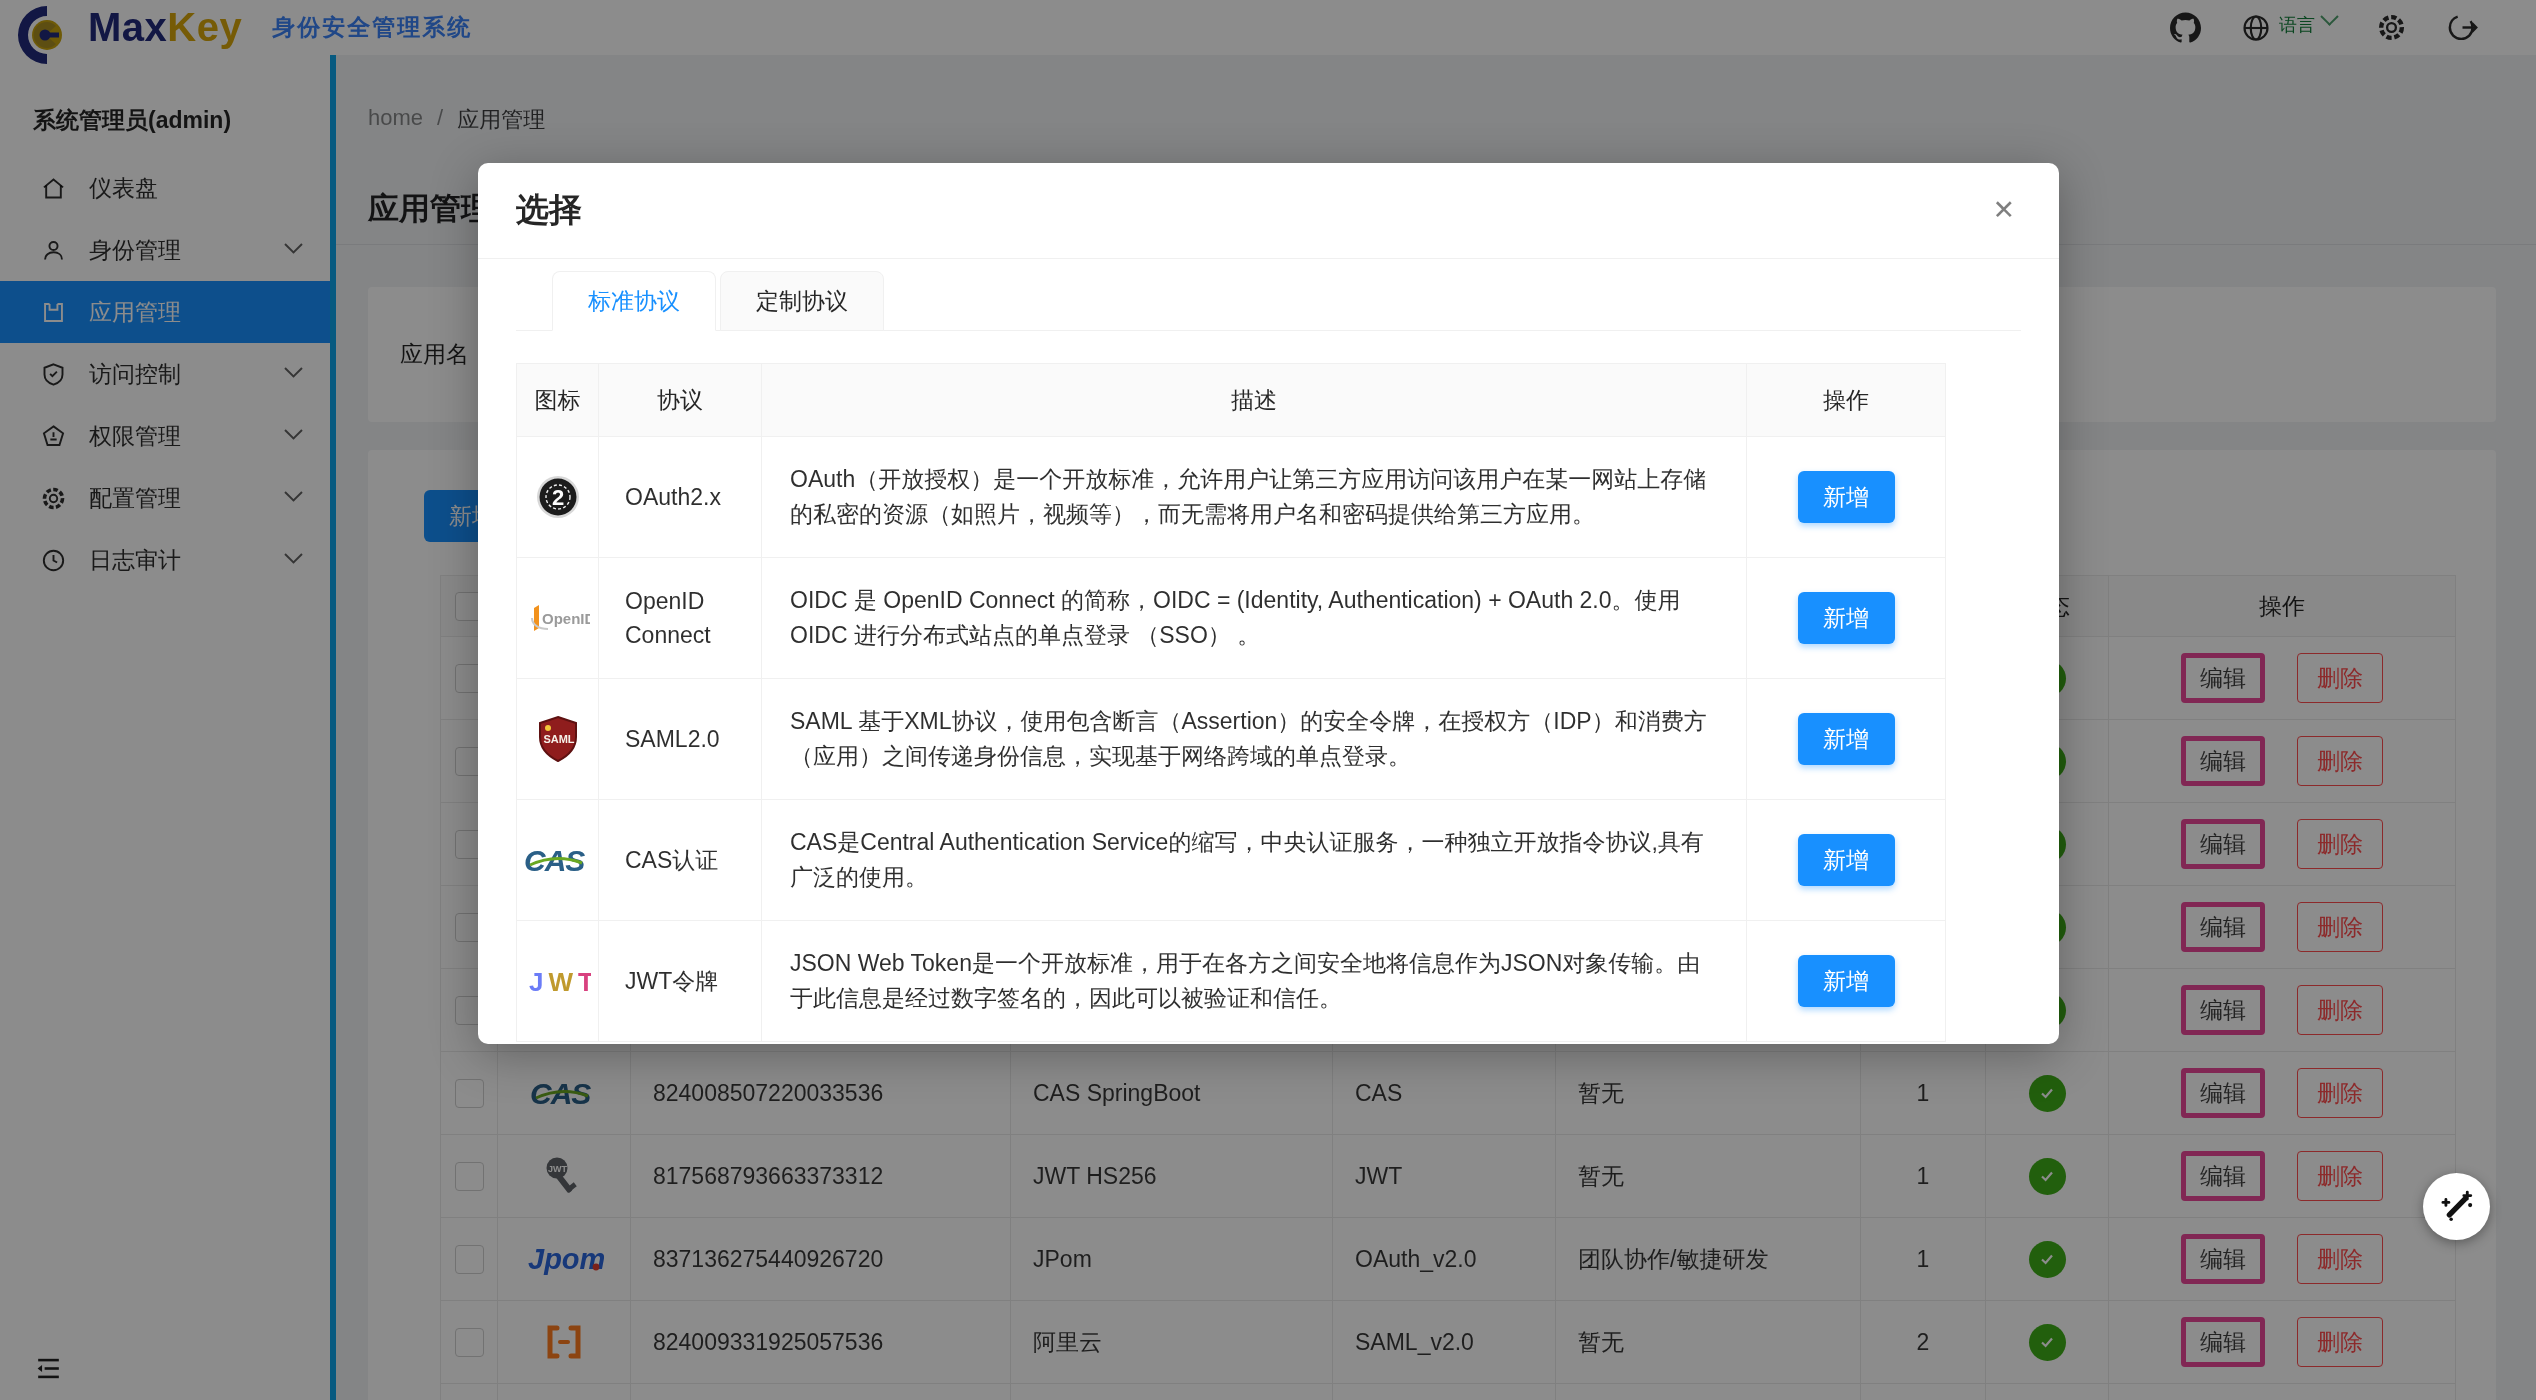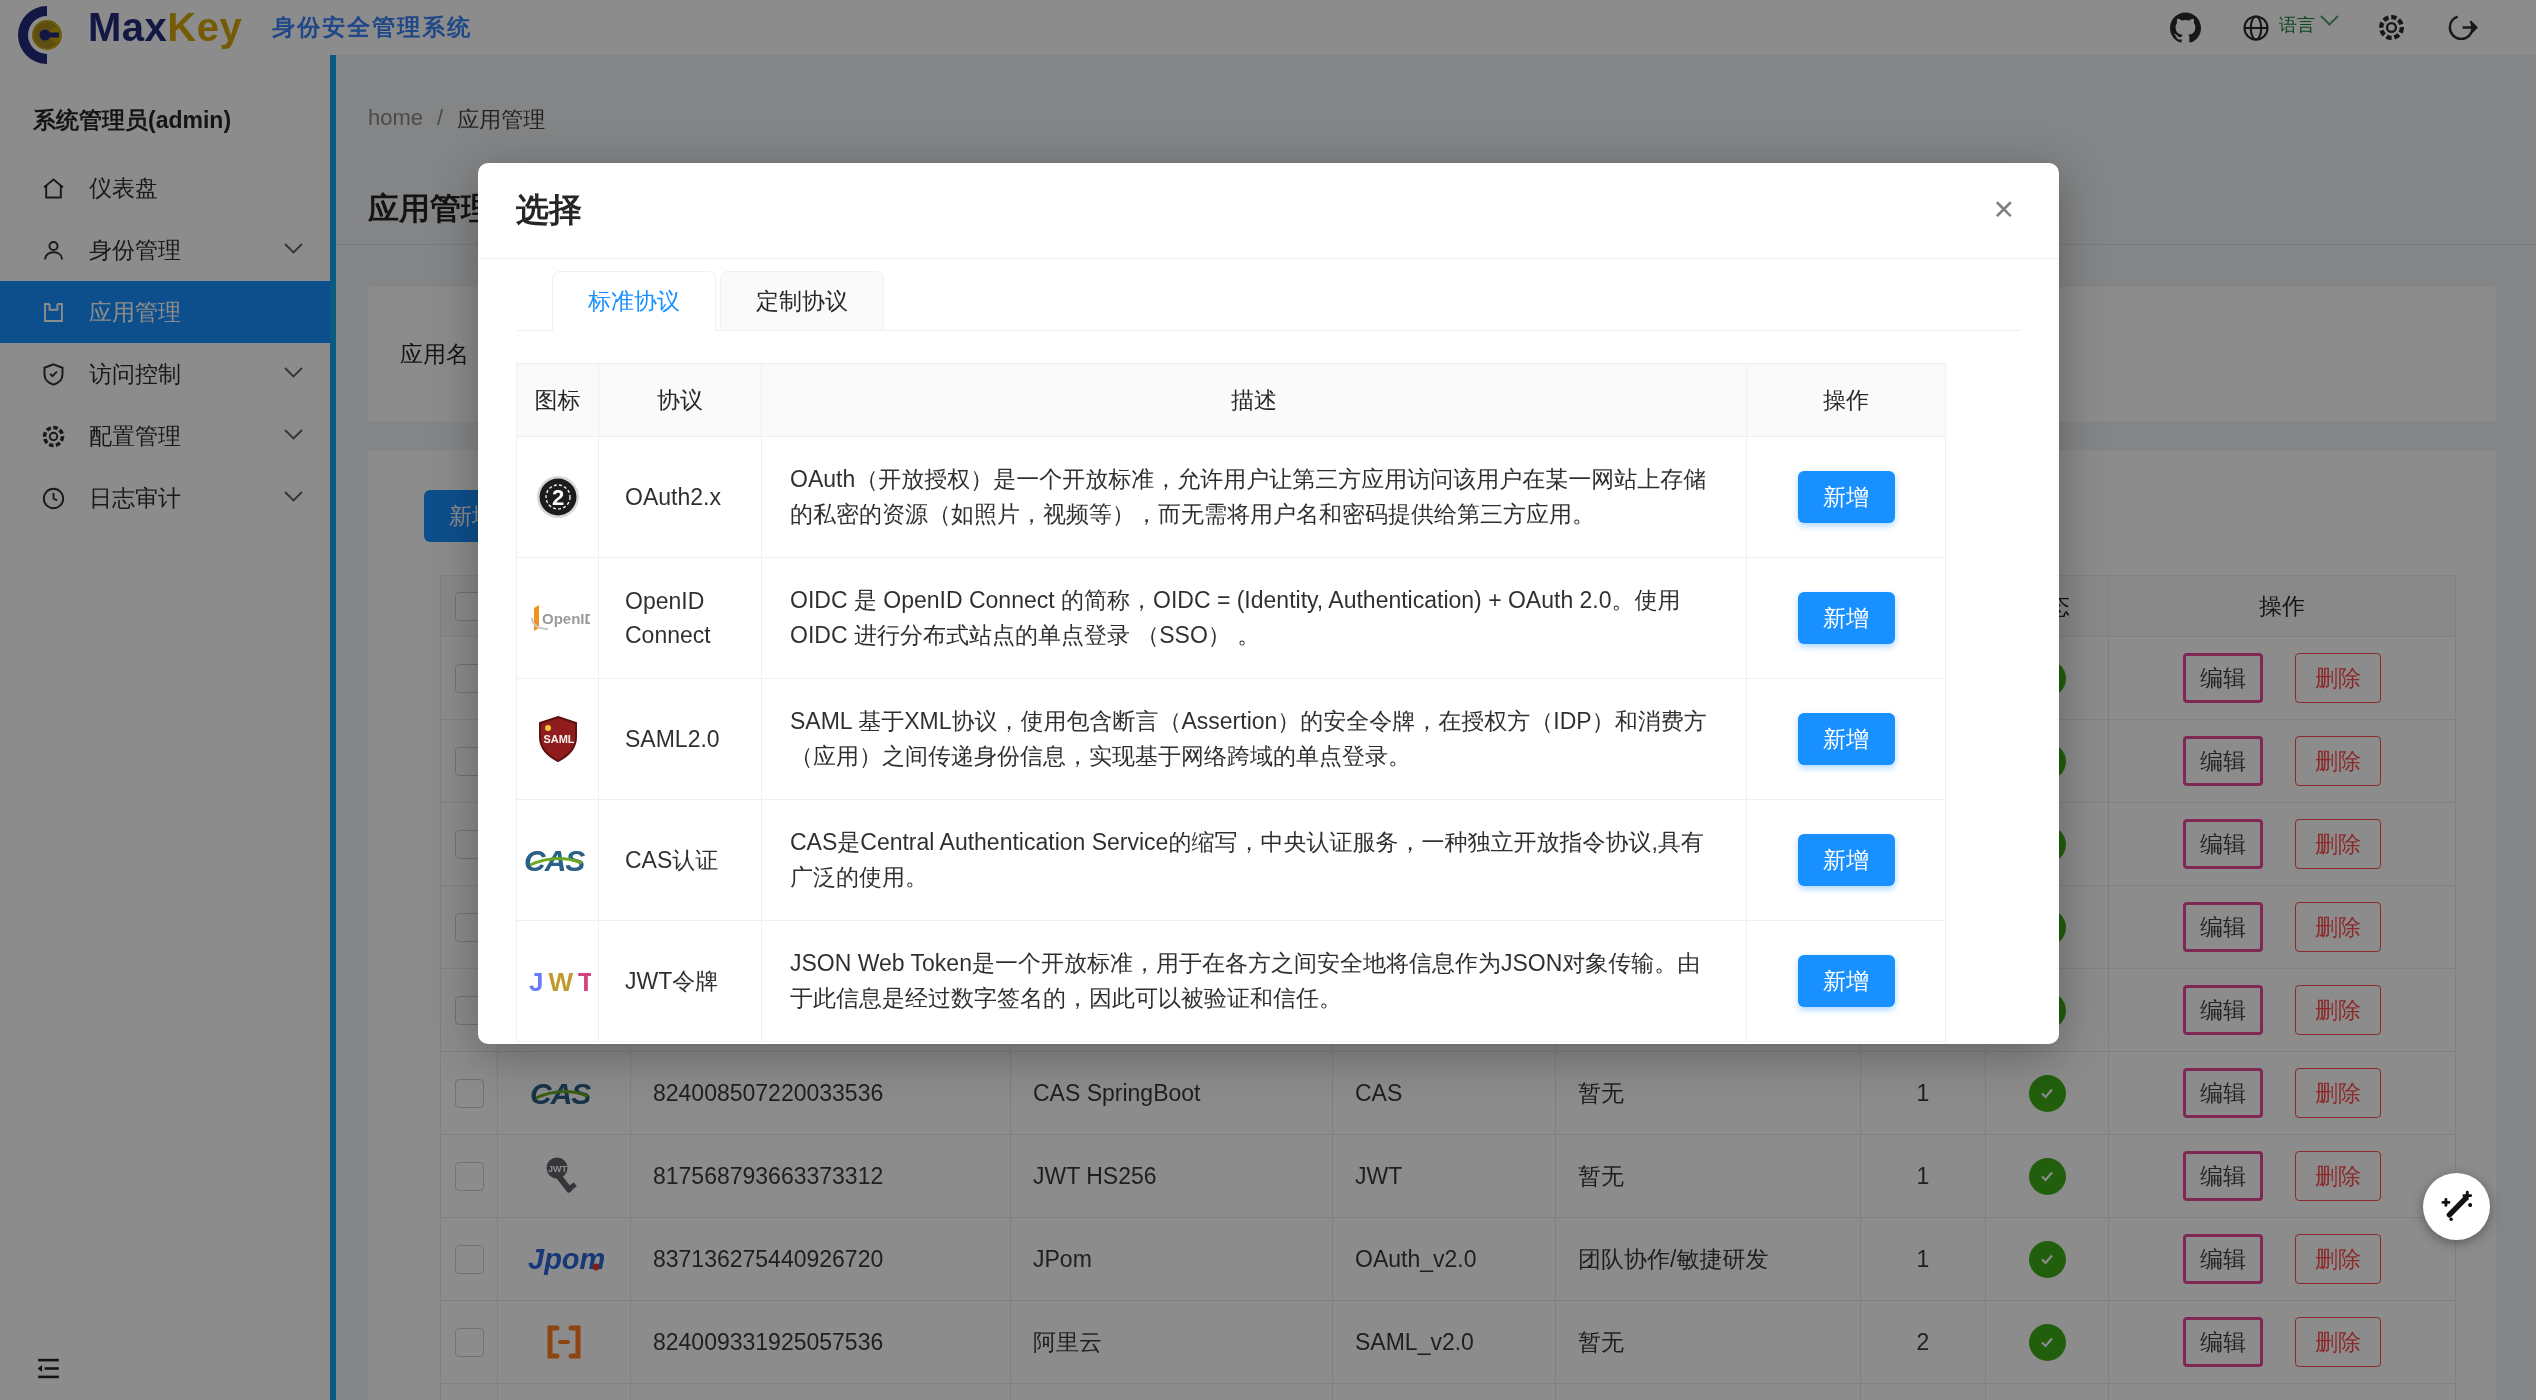--- a/index.html
+++ b/index.html
@@ -40,21 +40,21 @@
   .btn-add-bg{position:absolute;left:56px;top:40px;width:96px;height:52px;background:#1890ff;color:#fff;font-size:23px;border:none;border-radius:6px;display:flex;align-items:center;justify-content:center;}
 
   table.bg-table{position:absolute;left:72px;top:125px;width:2015px;border-collapse:collapse;table-layout:fixed;font-size:23px;color:rgba(0,0,0,.78);background:#fff;}
   .bg-table th,.bg-table td{border:1px solid #e9e9e9;padding:0;text-align:center;overflow:hidden;white-space:nowrap;}
   .bg-table th{background:#fafafa;height:60px;font-weight:500;font-size:23px;color:rgba(0,0,0,.85);}
   .bg-table td{height:82px;}
   .bg-table td.l{text-align:left;padding-left:22px;}
   .checkbox{width:27px;height:27px;border:1px solid #cfcfcf;border-radius:4px;background:#fff;display:inline-block;vertical-align:middle;}
   .dot{width:37px;height:37px;border-radius:50%;background:#3fae18;display:inline-flex;align-items:center;justify-content:center;vertical-align:middle;}
   .acts{display:inline-flex;gap:32px;align-items:center;}
-  .btn-edit{min-width:78px;height:50px;border:3px solid #ec4899;background:#fff;color:rgba(0,0,0,.75);font-size:23px;border-radius:4px;display:inline-flex;align-items:center;justify-content:center;padding:0 14px;}
+  .btn-edit{min-width:78px;height:50px;border:5px solid #ec4899;background:#fff;color:rgba(0,0,0,.75);font-size:23px;border-radius:4px;display:inline-flex;align-items:center;justify-content:center;padding:0 14px;}
   .btn-del{min-width:86px;height:50px;border:1px solid #ff4d4f;background:#fff;color:#ff4d4f;font-size:23px;border-radius:4px;display:inline-flex;align-items:center;justify-content:center;padding:0 14px;}
 
   
   .overlay{position:absolute;inset:0;background:rgba(0,0,0,.45);z-index:40;}
   .modal{position:absolute;left:478px;top:163px;width:1581px;height:881px;background:#fff;border-radius:10px;z-index:50;box-shadow:0 10px 48px rgba(0,0,0,.3);overflow:hidden;}
   .modal-hd{height:95px;display:flex;align-items:center;justify-content:space-between;padding:0 38px;border-bottom:1px solid #f0f0f0;}
   .modal-title{font-size:33px;font-weight:600;color:rgba(0,0,0,.85);}
   .modal-close{font-size:27px;color:rgba(0,0,0,.5);background:none;border:none;cursor:pointer;line-height:1;}
   .modal-body{padding:12px 38px 0;}
   .tabs{display:flex;border-bottom:1px solid #f0f0f0;margin-bottom:32px;padding-left:36px;}
@@ -160,20 +160,30 @@
             <svg width="27" height="27" viewBox="0 0 24 24" fill="none" stroke="currentColor" stroke-width="1.7">
               <path d="M12 3 L20 6 V12 C20 16.5 16.5 19.6 12 21 C7.5 19.6 4 16.5 4 12 V6 Z"></path>
               <path d="M9 11.5 L11 13.5 L15 9.5"></path>
             </svg>
           </span>
         <span class="lbl">访问控制</span>
         <span class="chev"></span>
       </div>
       <div class="menu-item">
         <span>
+            <svg width="27" height="27" viewBox="0 0 24 24" fill="none" stroke="currentColor" stroke-width="1.7">
+              <path d="M12 3 L20.5 9.2 L17.3 19.5 H6.7 L3.5 9.2 Z"></path>
+              <path d="M12 8.2 V12.4 M9.2 14.6 H14.8"></path>
+            </svg>
+          </span>
+        <span class="lbl">权限管理</span>
+        <span class="chev"></span>
+      </div>
+      <div class="menu-item">
+        <span>
             <svg width="27" height="27" viewBox="0 0 24 24" fill="none" stroke="currentColor">
               <circle cx="12" cy="12" r="8" stroke-width="3.2" stroke-dasharray="4.1 2.1"></circle>
               <circle cx="12" cy="12" r="3.3" stroke-width="1.7"></circle>
             </svg>
           </span>
         <span class="lbl">配置管理</span>
         <span class="chev"></span>
       </div>
       <div class="menu-item">
         <span>

